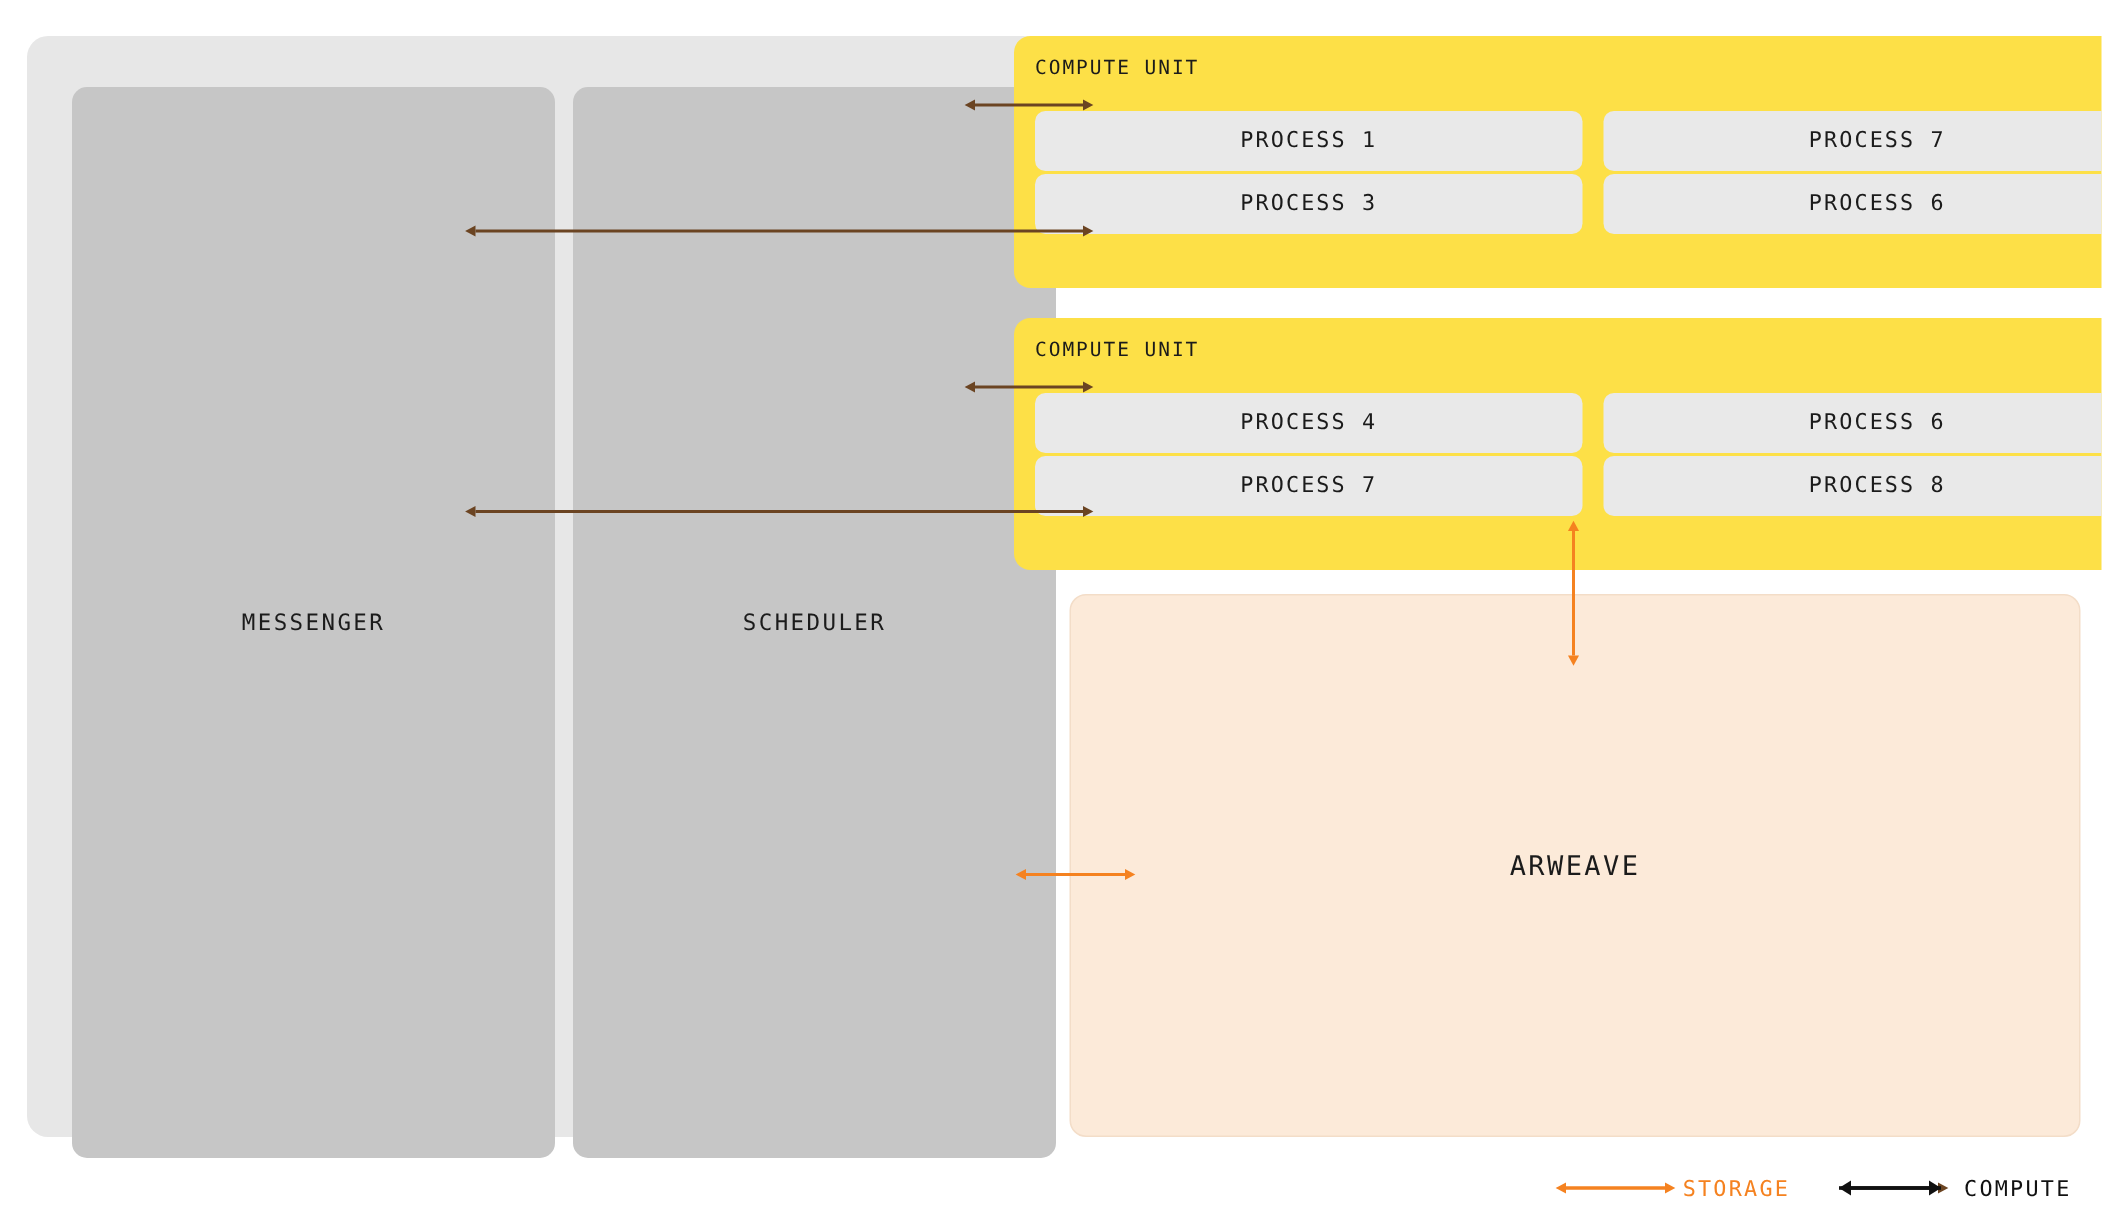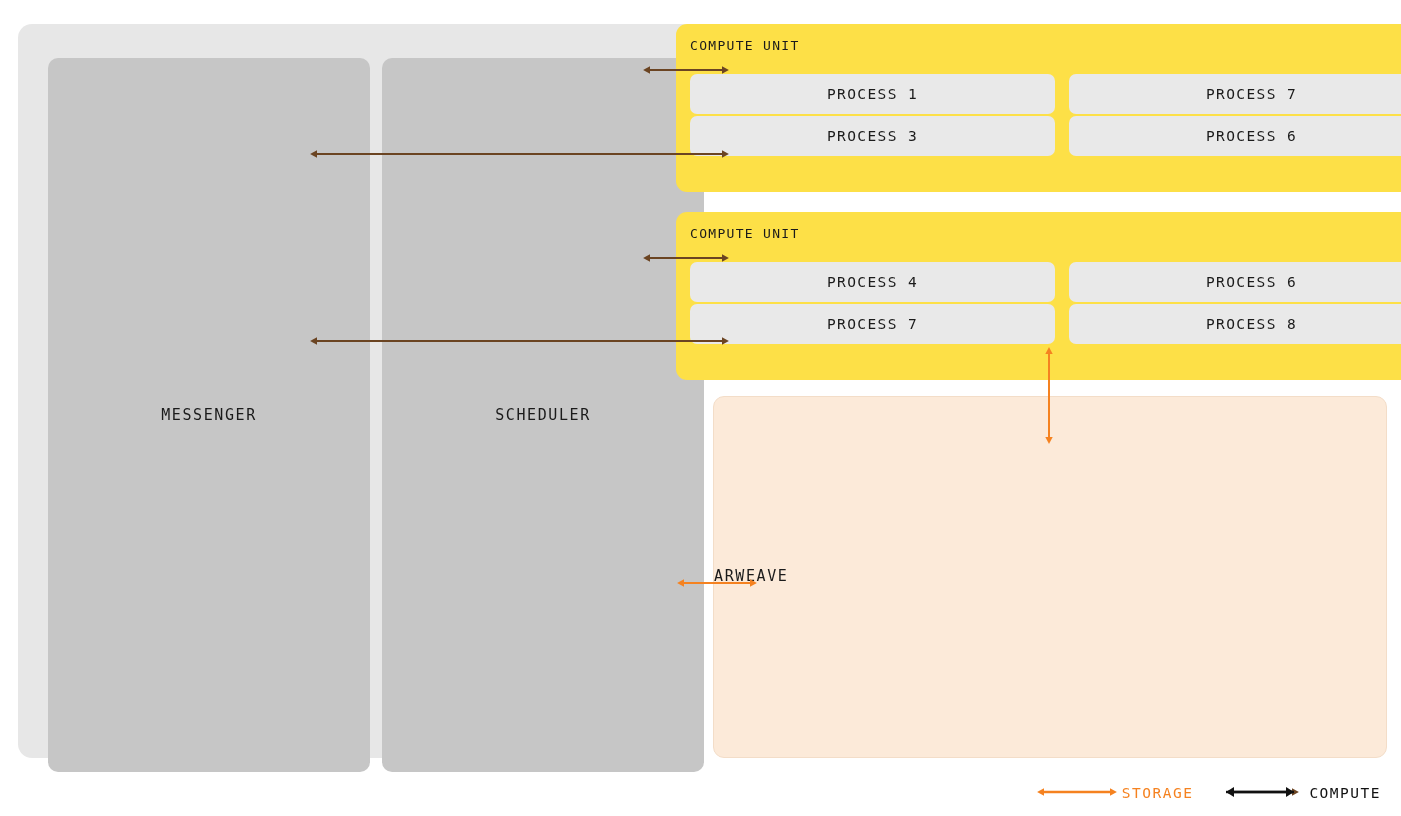--- a/index.html
+++ b/index.html
@@ -111,21 +111,22 @@
     height: 362px;
     background: #fcead9;
     border: 1px solid #f3ddc8;
     box-sizing: border-box;
     border-radius: 11px;
   }
   .arweave-label {
     position: absolute;
     left: 0; right: 0;
     top: 170px;
-    font-size: 15px;
+    text-align: center;
+    font-size: 18px;
     letter-spacing: 1.6px;
     color: #1b1b1b;
   }
 
   
   #arrows {
     position: absolute;
     left: 0; top: 0;
     width: 1401px;
     height: 816px;

